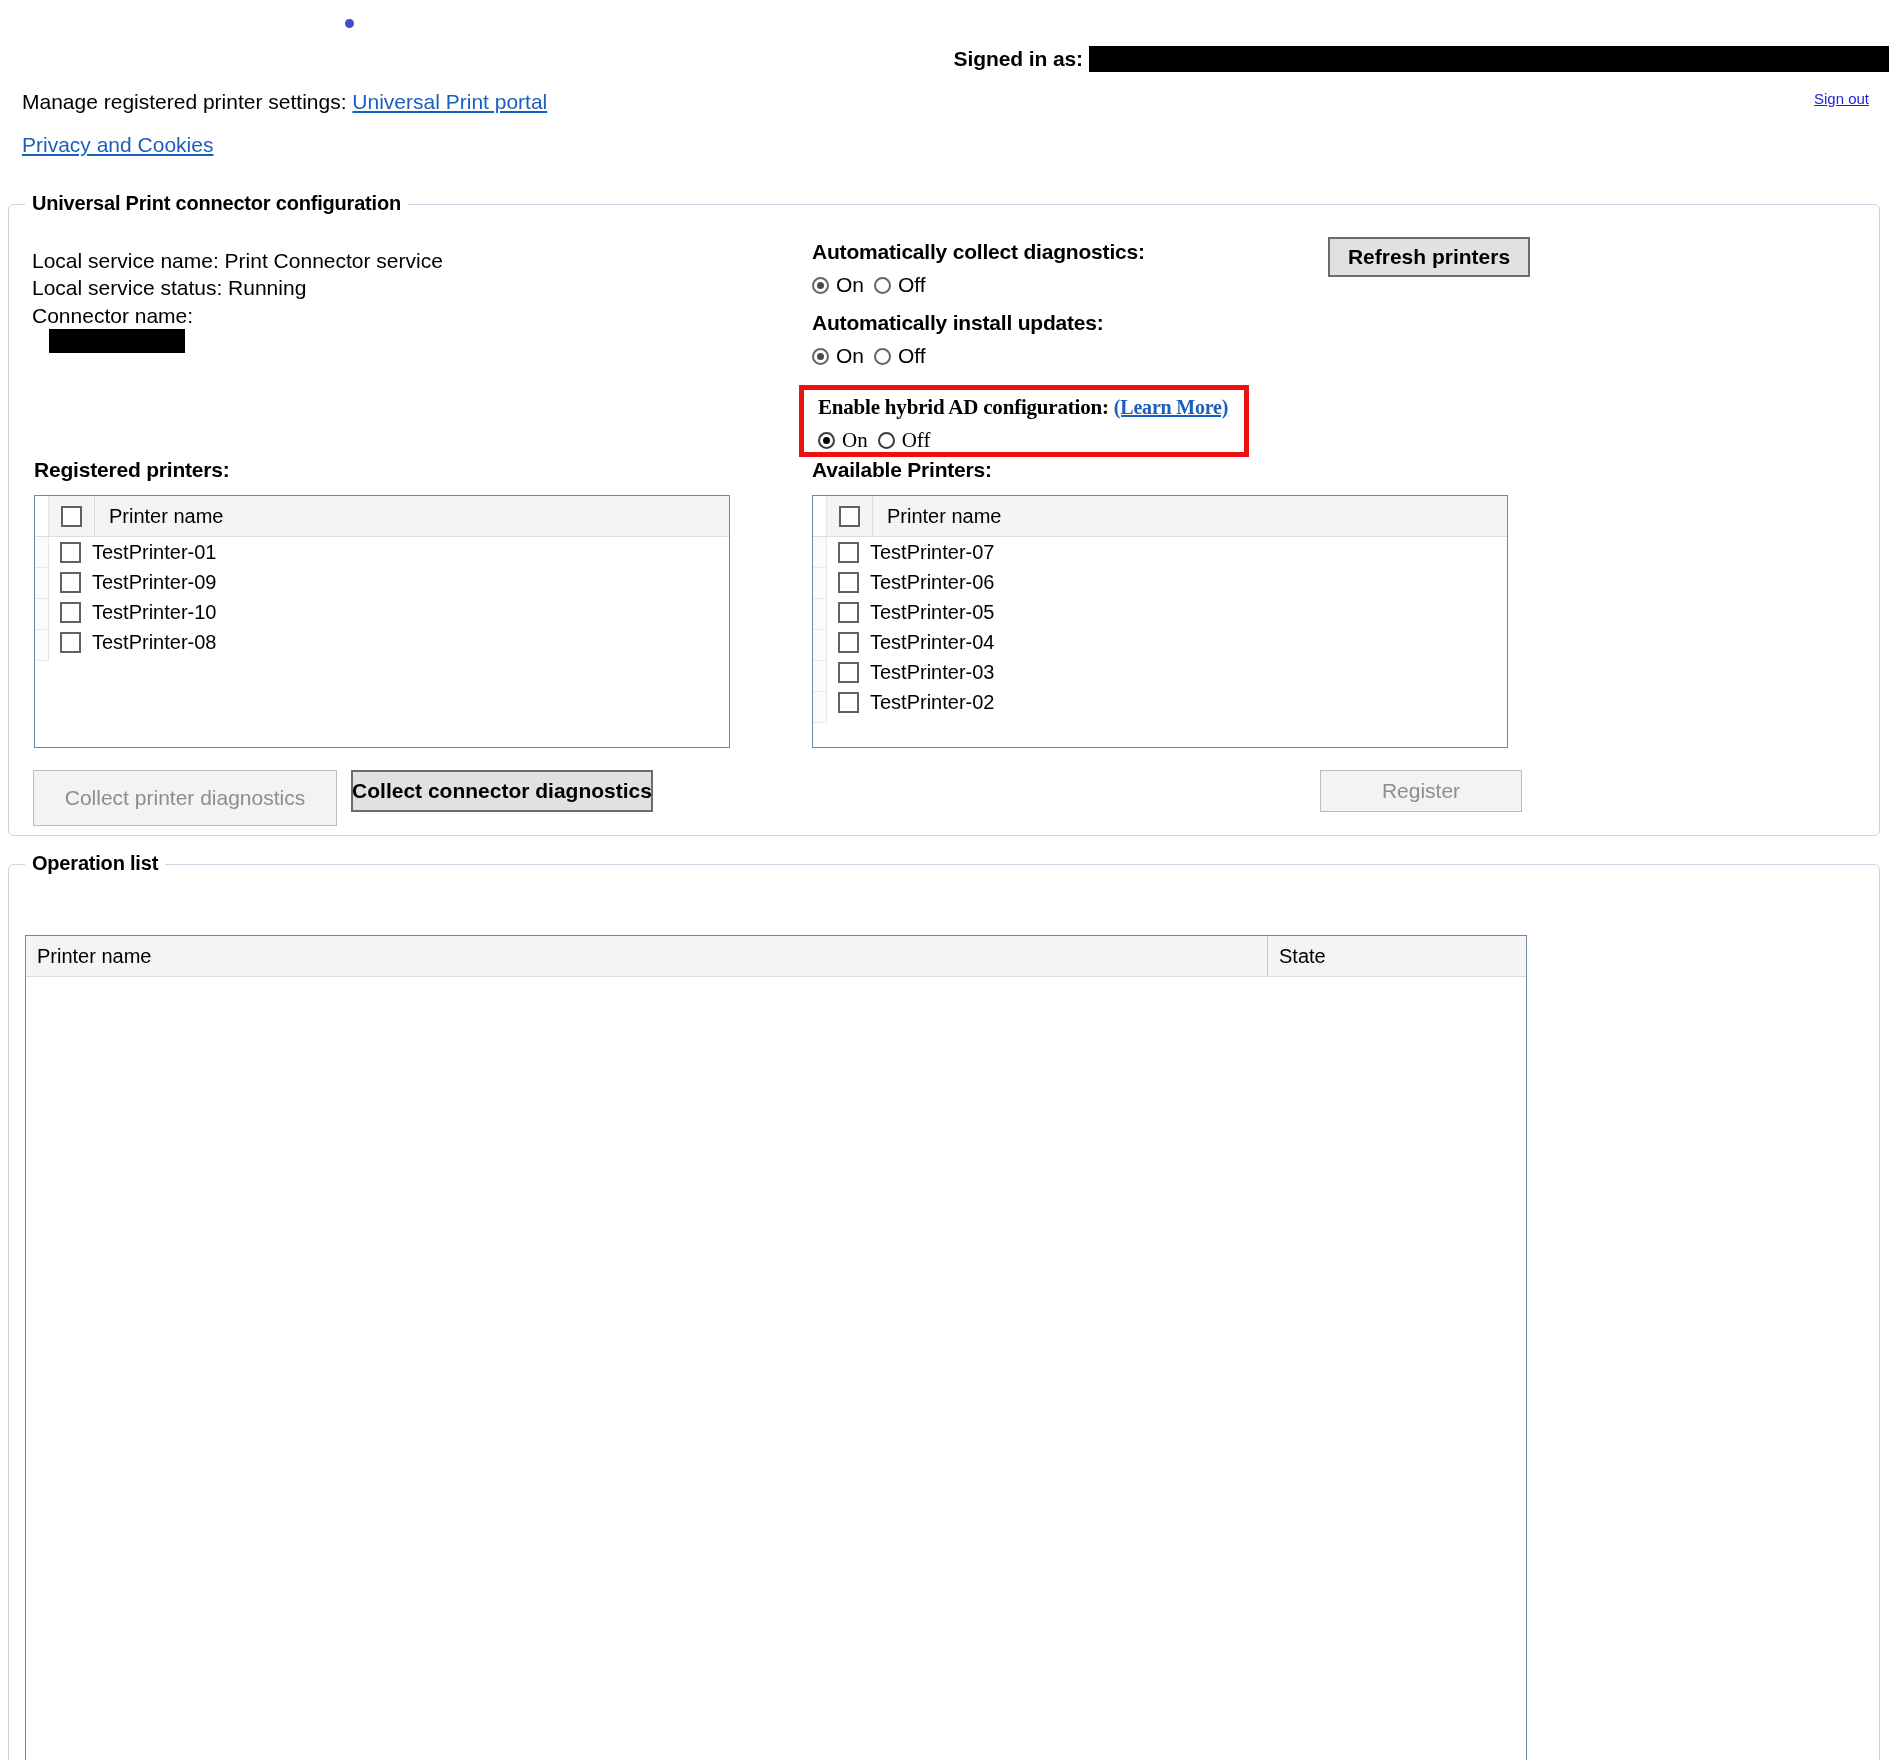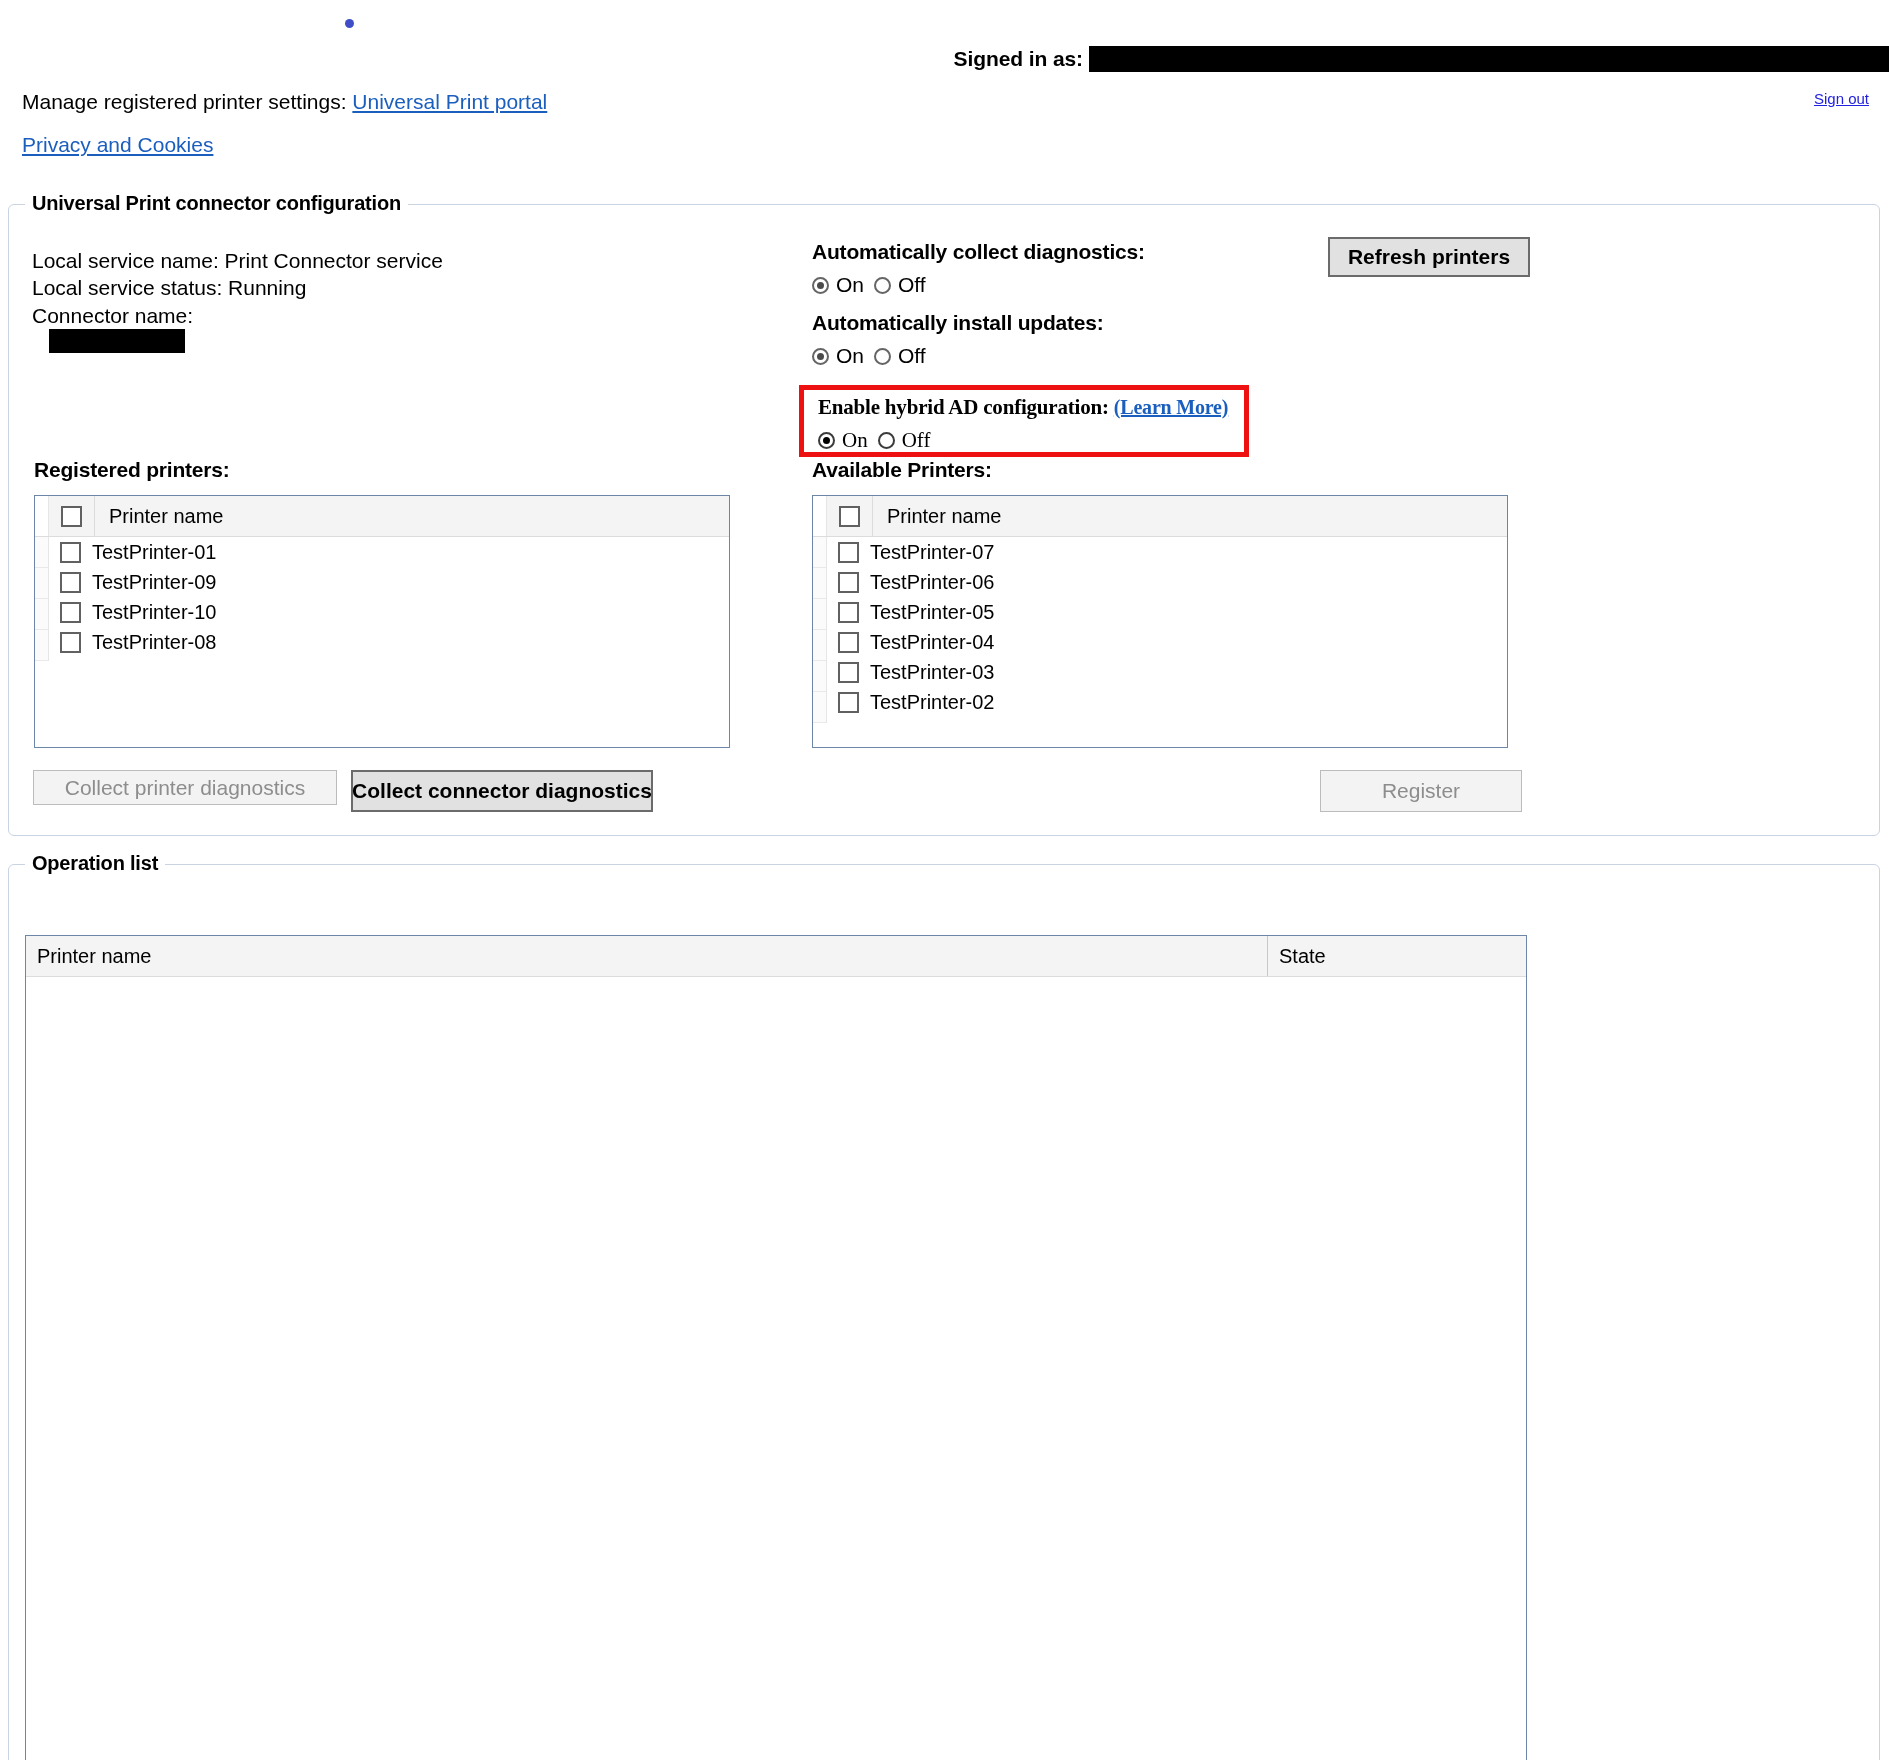--- a/index.html
+++ b/index.html
@@ -143,21 +143,21 @@
     font-weight: bold;
   }
   .btn.disabled {
     background: #f3f3f3;
     border: 1px solid #bcbcbc;
     color: #8d8d8d;
     cursor: default;
   }
 
   #btn-refresh { left: 1319px; top: 32px; width: 202px; height: 40px; }
-  #btn-collect-printer { left: 24px; top: 565px; width: 304px; height: 35px; }
+  #btn-collect-printer { left: 24px; top: 565px; width: 304px; height: 56px; }
   #btn-collect-connector { left: 342px; top: 565px; width: 302px; height: 42px; }
   #btn-register { left: 1311px; top: 565px; width: 202px; height: 42px; }
 
   
   .list-label {
     font-size: 21px; font-weight: bold; letter-spacing: -0.2px;
   }
   #reg-label { left: 25px; top: 253px; }
   #avail-label { left: 803px; top: 253px; }
 

